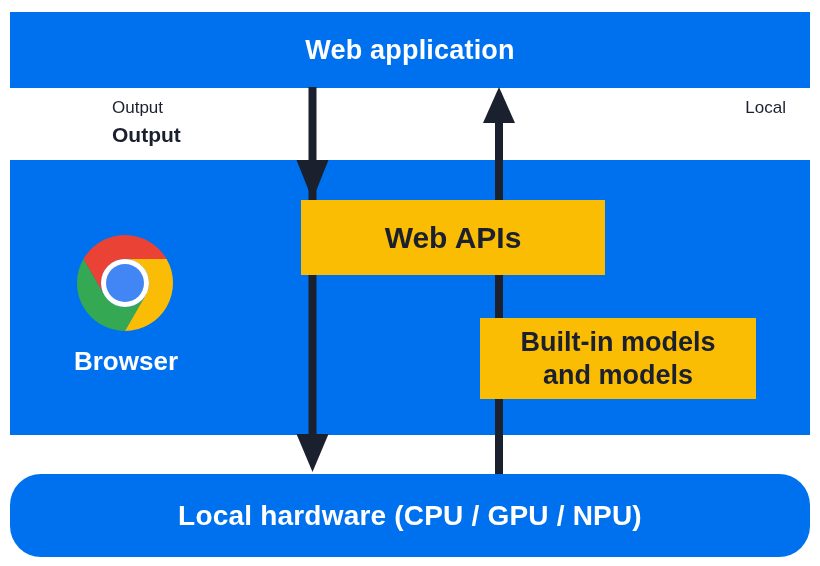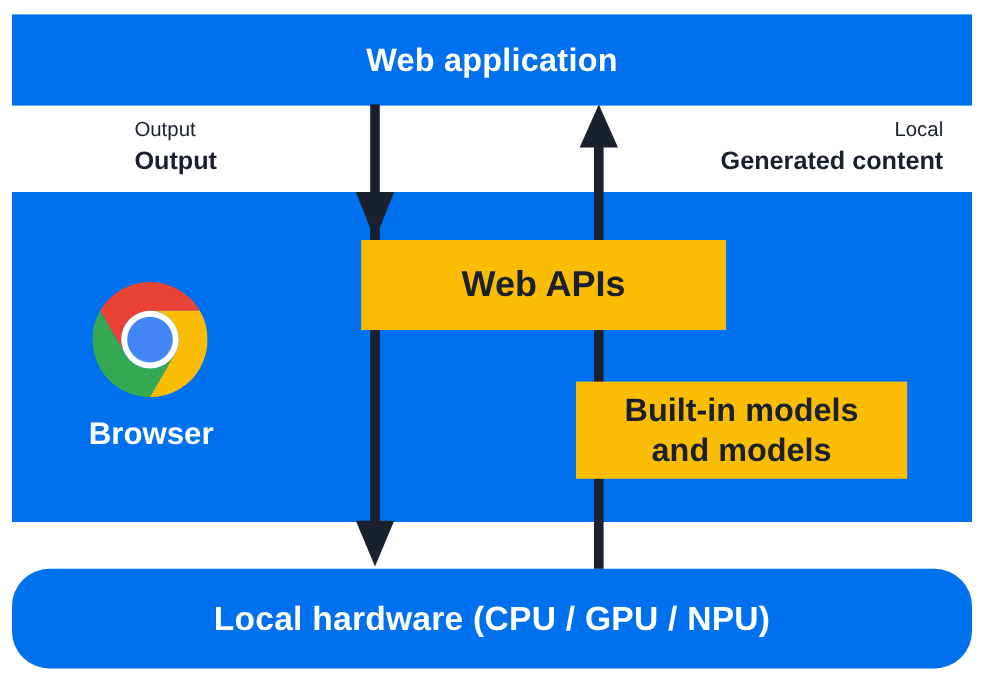--- a/index.html
+++ b/index.html
@@ -47,21 +47,20 @@
   <div class="layer layer-top">
     <span class="layer-title">Web application</span>
   </div>
 
   <div class="flow-label flow-input">
     <div class="kicker">Output</div>
     <div class="name">Output</div>
   </div>
   <div class="flow-label flow-output">
     <div class="kicker">Local</div>
-    <div class="name">Generated content</div>
   </div>
 
   <div class="layer layer-mid"></div>
 
   <svg class="arrows" width="820" height="566" viewBox="0 0 820 566" aria-hidden="true">
     <g fill="#1A202E">
       <g>
         <rect x="308.5" y="87" width="8" height="349"></rect>
         <polygon points="296.5,160 328.5,160 312.5,200"></polygon>
         <polygon points="296.5,434 328.5,434 312.5,472"></polygon>

